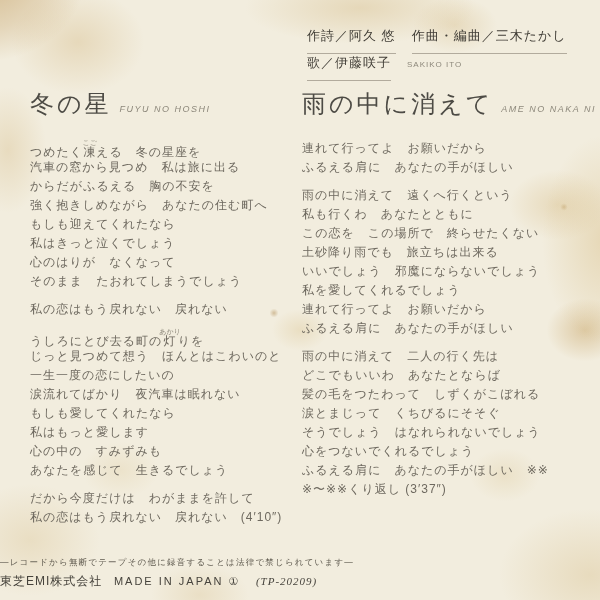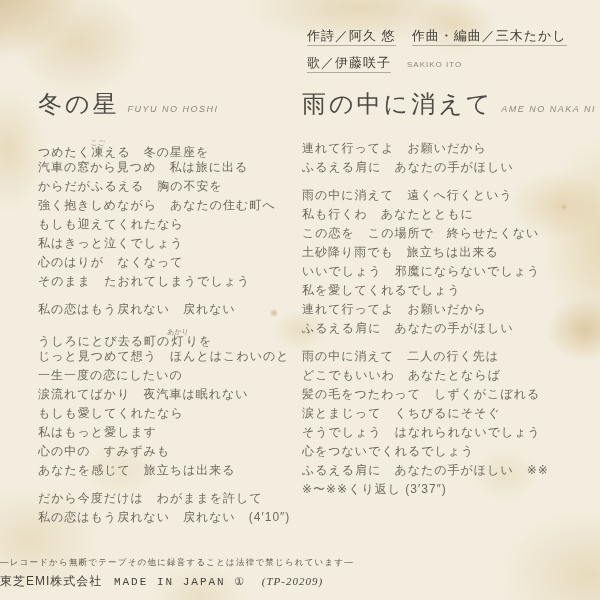--- a/index.html
+++ b/index.html
@@ -27,25 +27,25 @@
       radial-gradient(50px 38px at 505px 475px, rgba(214,190,134,0.25) 0%, rgba(214,190,134,0) 70%),
       radial-gradient(70px 45px at 200px 595px, rgba(208,180,122,0.25) 0%, rgba(208,180,122,0) 70%);
   }
   .credits{
     position:absolute;top:27px;left:307px;
     font-size:13px;color:#403d36;letter-spacing:1px;white-space:nowrap;
   }
   .credits .row{margin-bottom:9px;}
   .credit-seg{
     border-bottom:1px solid rgba(100,92,78,0.45);
-    padding-bottom:2px;margin-right:16px;
+    padding-bottom:10px;margin-right:16px;
   }
   .romaji-small{font-size:8px;color:#8d887b;letter-spacing:1px;}
   .column{position:absolute;top:88px;}
-  .col-left{left:38px;width:262px;}
+  .col-left{left:30px;width:262px;}
   .col-right{left:302px;width:280px;}
   .song-title{
     font-size:24px;color:#4d4b45;letter-spacing:3px;white-space:nowrap;
     display:flex;align-items:baseline;
   }
   .song-title .romaji{
     font-size:9px;color:#8d887b;letter-spacing:1.5px;margin-left:8px;font-style:italic;
   }
   .lyrics{
     margin-top:19px;
@@ -54,21 +54,21 @@
   .line{height:19px;line-height:19px;white-space:nowrap;}
   .line.gap{height:9px;}
   ruby{ruby-position:over;}
   rt{font-size:7px;color:#8d887b;letter-spacing:0;}
   .footer{
     position:absolute;left:0;right:0;bottom:10px;text-align:left;
   }
   .notice{font-size:8.5px;color:#5f5a4f;letter-spacing:1.2px;}
   .pub{margin-top:4px;font-size:11px;color:#46433c;letter-spacing:0.5px;}
   .pub .company{font-size:12px;letter-spacing:1px;}
-  .pub .madein{font-family:Liberation Mono, monospace;letter-spacing:2px;margin-left:8px;}
+  .pub .madein{font-family:Liberation Sans, sans-serif;letter-spacing:2px;margin-left:8px;}
   .pub .catalog{font-family:"Liberation Serif","DejaVu Serif",serif;letter-spacing:1px;margin-left:12px;font-style:italic;}
 </style>
 </head>
 <body>
 
 <div class="sheet">
 
   <div class="credits">
     <div class="row">
       <span class="credit-seg">作詩／阿久 悠</span><span class="credit-seg">作曲・編曲／三木たかし</span>
@@ -95,21 +95,21 @@
         <div class="line gap"></div>
         <div class="line">私の恋はもう戻れない　戻れない</div>
         <div class="line gap"></div>
         <div class="line">うしろにとび去る町の<ruby>灯<rt>あかり</rt></ruby>りを</div>
         <div class="line">じっと見つめて想う　ほんとはこわいのと</div>
         <div class="line">一生一度の恋にしたいの</div>
         <div class="line">涙流れてばかり　夜汽車は眠れない</div>
         <div class="line">もしも愛してくれたなら</div>
         <div class="line">私はもっと愛します</div>
         <div class="line">心の中の　すみずみも</div>
-        <div class="line">あなたを感じて　旅立ちは出来る</div>
+        <div class="line">あなたを感じて　生きるでしょう</div>
         <div class="line gap"></div>
         <div class="line">だから今度だけは　わがままを許して</div>
         <div class="line">私の恋はもう戻れない　戻れない　(4′10″)</div>
       </div>
   </div>
 
   <div class="column col-right">
     <div class="song-title">
       <span>雨の中に消えて</span>
       <span class="romaji">AME NO NAKA NI KIETE</span>

